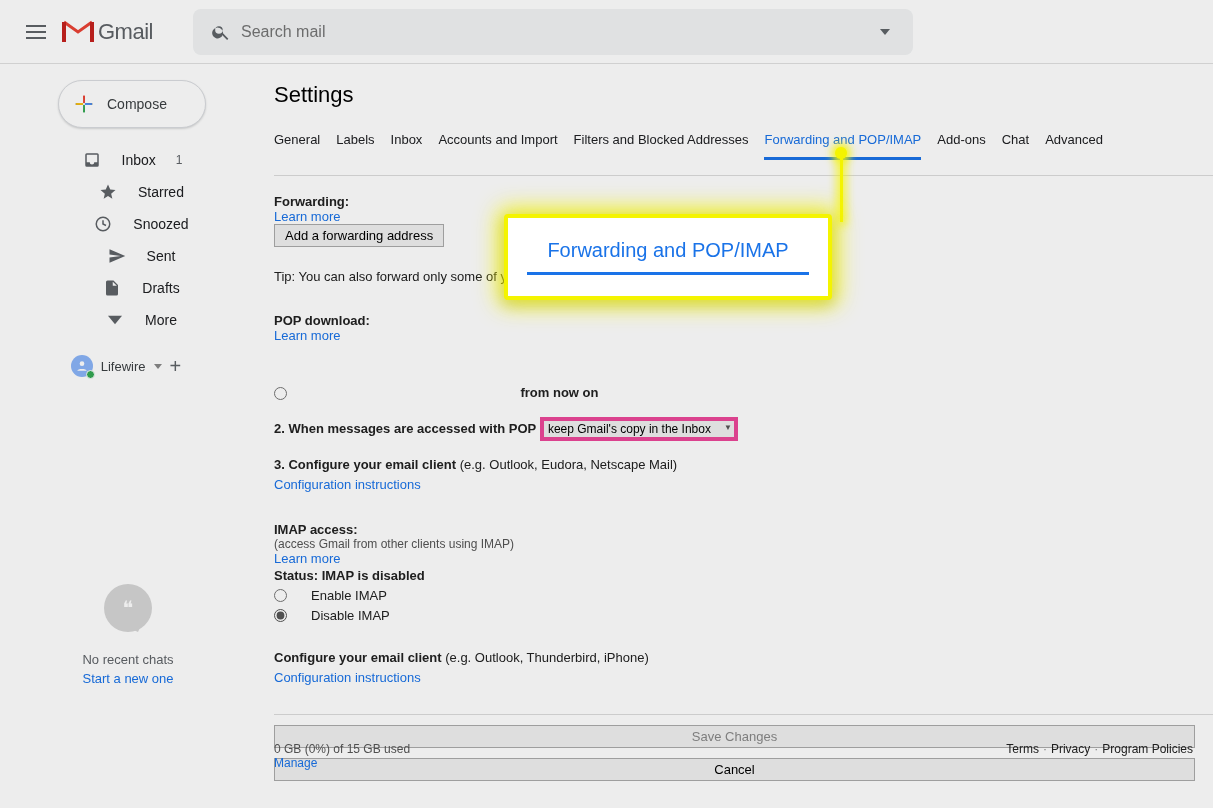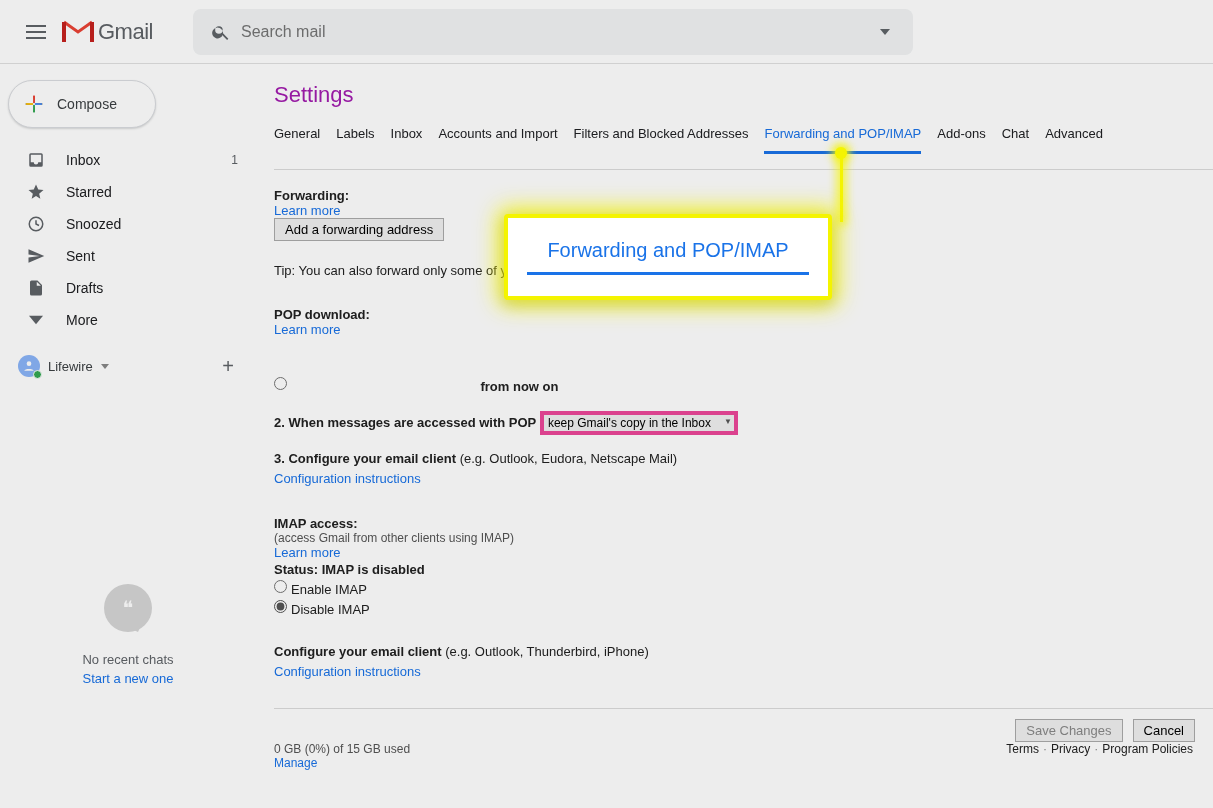--- a/index.html
+++ b/index.html
@@ -12,54 +12,54 @@
 .menu-btn { width:48px; height:48px; display:flex; align-items:center; justify-content:center; border-radius:50%; cursor:pointer; }
 .logo { display:flex; align-items:center; gap:4px; margin-left:2px; margin-right:40px; }
 .logo-text { font-size:22px; color:#5f6368; letter-spacing:-0.5px; }
 .search { flex:0 0 720px; height:46px; background:#f1f3f4; border-radius:8px; display:flex; align-items:center; padding:0 8px; }
 .search-icon-wrap { width:40px; display:flex; align-items:center; justify-content:center; }
 .search-input { flex:1; border:none; background:transparent; font-size:16px; color:#5f6368; outline:none; }
 .search-drop { width:40px; display:flex; align-items:center; justify-content:center; cursor:pointer; }
 
 
 .body { display:flex; height:calc(808px - 64px); }
-.sidebar { width:256px; padding-top:8px; display:flex; flex-direction:column; }
+.sidebar { width:256px; padding-top:8px; display:flex; flex-direction:column;align-items:center; }
 .compose { margin:8px 0 16px 8px; height:48px; width:148px; border:1px solid #dadce0; border-radius:24px; background:#fff; display:flex; align-items:center; gap:12px; padding-left:14px; font-size:14px; color:#3c4043; box-shadow:0 1px 2px rgba(60,64,67,.2); cursor:pointer; }
 .nav-item { height:32px; display:flex; align-items:center; padding-left:26px; gap:20px; border-radius:0 16px 16px 0; cursor:pointer; font-size:14px; color:#202124; }
 .nav-item .count { margin-left:auto; margin-right:18px; font-size:12px; color:#5f6368; }
 .nav-icon { width:20px; height:20px; display:flex; align-items:center; justify-content:center; color:#5f6368; }
 .hangout-label { margin-top:12px; height:36px; display:flex; align-items:center; padding-left:18px; gap:8px; font-size:13px; color:#3c4043; }
 .avatar-small { position:relative; width:22px; height:22px; border-radius:50%; background:#8ab4f8; display:flex; align-items:center; justify-content:center; }
 .avatar-dot { position:absolute; right:-2px; bottom:-2px; width:9px; height:9px; border-radius:50%; background:#34a853; border:1.5px solid #fff; }
 .plus-btn { margin-left:auto; margin-right:22px; color:#5f6368; cursor:pointer; font-size:20px; }
 .hangout-empty { margin-top:200px; text-align:center; font-size:13px; color:#5f6368; }
 .hangout-empty .start { color:#1a73e8; cursor:pointer; margin-top:4px; display:block; }
 .hangout-bubble { width:48px; height:48px; border-radius:50%; background:#d6d6d6; margin:0 auto 20px; position:relative; display:flex; align-items:center; justify-content:center; }
 .hangout-bubble:after { content:""; position:absolute; bottom:-8px; right:6px; border:8px solid transparent; border-top-color:#d6d6d6; transform:rotate(-20deg); }
 
 
 .main { flex:1; padding:18px 0 0 18px; overflow:hidden; }
-.settings-title { font-size:22px; color:#a21caf; margin-bottom:12px; }
+.settings-title { font-size:22px; color:#000000; margin-bottom:18px; }
 .tabs { display:flex; gap:16px; border-bottom:1px solid #dcdcdc; font-size:13px; color:#202124; padding-bottom:16px; }
 .tab { padding:6px 0 10px; cursor:pointer; white-space:nowrap; }
 .tab.active { color:#1a73e8; border-bottom:3px solid #1a73e8; margin-bottom:-1px; font-weight:500; }
 .settings-body { padding-top:18px; font-size:13px; color:#222; }
 .row { display:flex; margin-bottom:26px;flex-direction:column; }
 .row-label { width:308px; }
 .row-label .heading { font-weight:bold; }
 .row-label .sub { font-size:12px; color:#555; }
 .link { color:#1a73e8; cursor:pointer; }
 .row-content { flex:1; line-height:1.55; }
 .btn-gray { background:#efefef; border:1px solid #aaa; padding:3px 10px; font-size:13px; cursor:pointer; }
 .select { background:#efefef; border:4px solid #ec4899; font-size:12px; padding:1px 22px 1px 4px; appearance:none; -webkit-appearance:none; position:relative; }
 .select-wrap { position:relative; display:inline-block; }
 .select-wrap:after { content:"▼"; font-size:8px; color:#555; position:absolute; right:6px; top:5px; pointer-events:none; }
-.radio-row { display:flex; align-items:flex-start; gap:4px; }
+.radio-row { display:flex; align-items:center; gap:24px; }
 .radio-row input { accent-color:#555; }
-.actions-bar { border-top:1px solid #dcdcdc; padding:10px 18px 0 0; display:flex; justify-content:flex-end; gap:10px; }
+.actions-bar { border-top:1px solid #dcdcdc; padding:10px 18px 0 0; display:flex; justify-content:flex-end; gap:10px;flex-direction:column; }
 .footer { position:absolute; bottom:38px; left:274px; right:20px; display:flex; justify-content:space-between; font-size:12px; color:#555; }
 .footer a { color:#1a73e8; text-decoration:none; cursor:pointer; }
 .footer .right span { color:#222; cursor:pointer; }
 .footer .right .sep { margin:0 4px; color:#888; }
 
 
 .callout {
   position:absolute; z-index:100; left:504px; top:214px; width:328px; height:86px;
   background:#fff; border:4px solid #f4f400; border-radius:4px;
   box-shadow:0 0 22px 6px rgba(244,244,0,0.85), 0 4px 14px rgba(0,0,0,.25);

